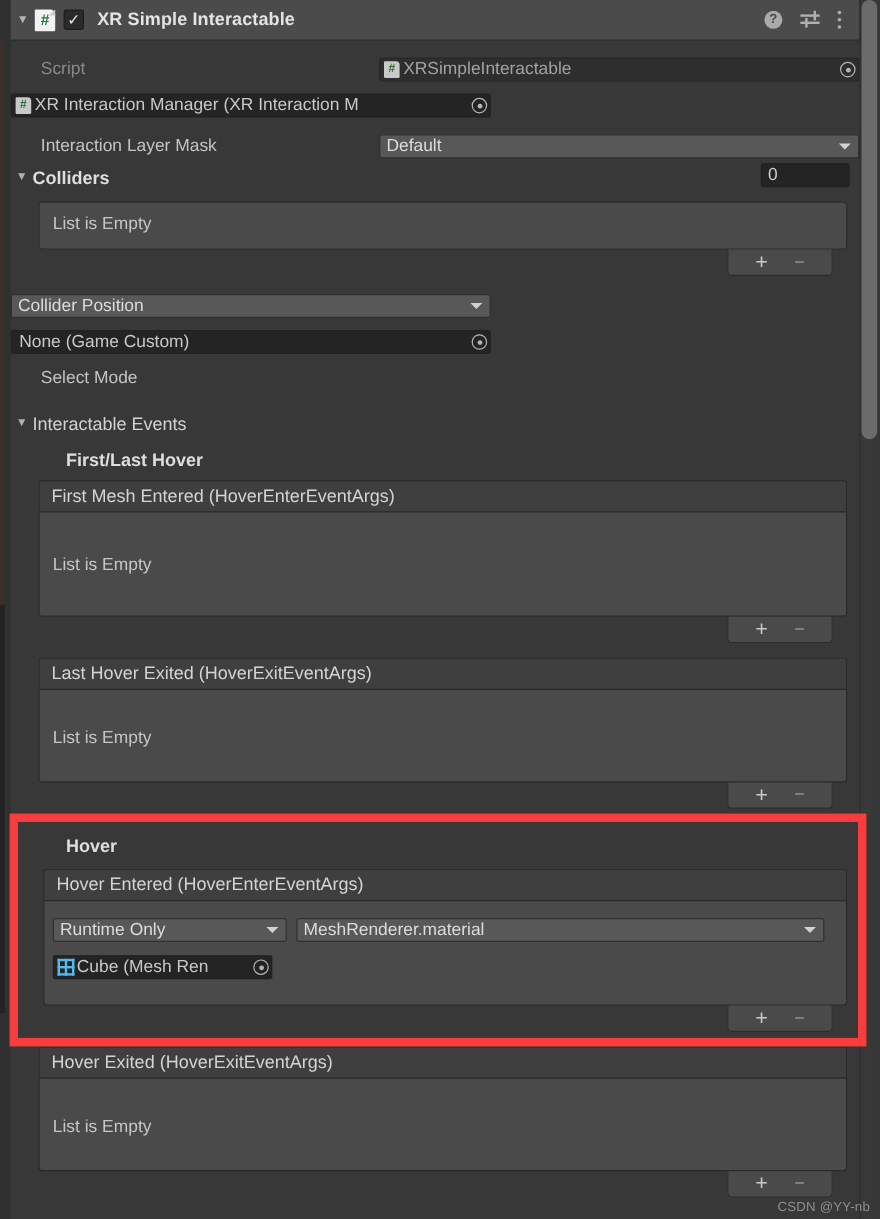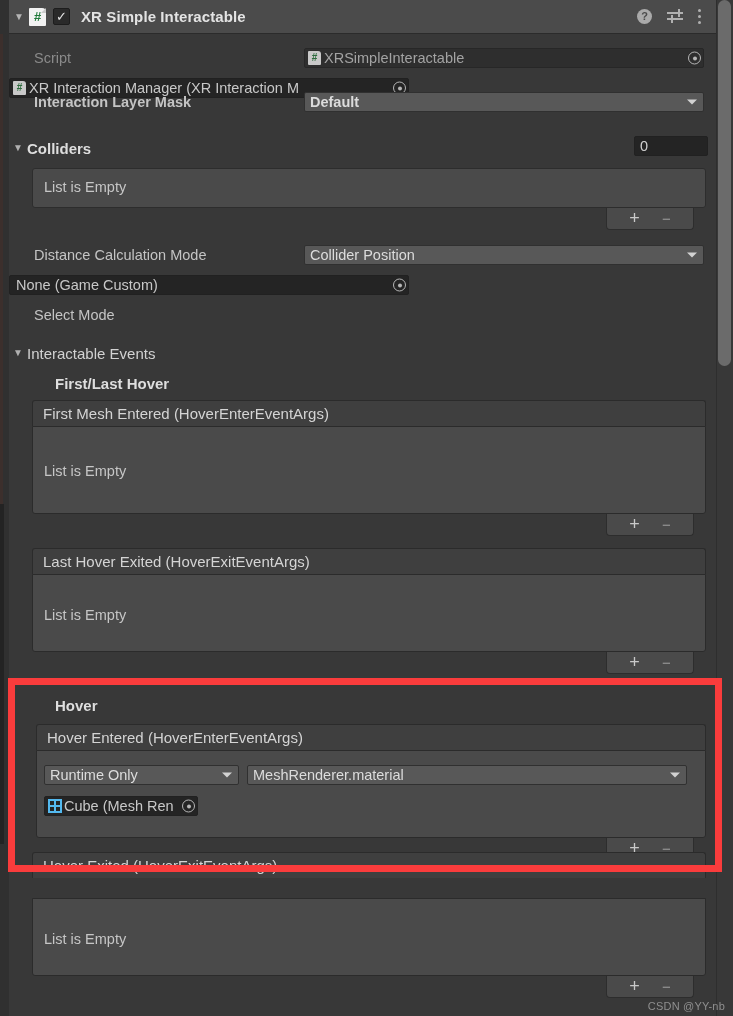--- a/index.html
+++ b/index.html
@@ -140,20 +140,21 @@
   .ico-kebab span { width: 3px; height: 3px; border-radius: 50%; background: #b0b0b0; display:block;}
 
   
   .row {
     position: absolute;
     left: 9px;
     width: 707px;
     height: 22px;
     display: flex;
     align-items: center;
+    justify-content: space-between;
   }
   .lbl {
     width: 295px;
     padding-left: 25px;
     box-sizing: border-box;
     font-size: 14.5px;
     color: #c4c4c4;
     white-space: nowrap;
     overflow: hidden;
   }
@@ -427,21 +428,21 @@
   </div>
 
   <div class="row" style="top:77px;">
     <div class="objfield" style="width:400px;">
       <span class="mini-script">#</span>
       <span class="obj-txt">XR Interaction Manager (XR Interaction M</span>
       <span class="objpick"></span>
     </div>
   </div>
 
-  <div class="row" style="top:91px;font-weight:bold;">
+  <div class="row" style="top:111px;">
     <div class="lbl">Interaction Layer Mask</div>
     <div class="dropdown" style="width:400px;">
       <span>Default</span>
       <span class="dd-arrow"></span>
     </div>
   </div>
 
   <div class="section" style="top:137px;">
     <span class="tri">▼</span>
     <span class="sec-label bold">Colliders</span>
@@ -452,21 +453,20 @@
 
   <div class="listbox" style="left:32px; top:168px; width:674px; height:40px;">
     <span class="empty" style="top:10px;">List is Empty</span>
   </div>
   <div class="pmbar" style="left:606px; top:208px; width:88px;">
     <span class="plus">+</span>
     <span class="minus">−</span>
   </div>
 
   <div class="row" style="top:244px;">
-    <div class="lbl">Distance Calculation Mode</div>
     <div class="dropdown" style="width:400px;">
       <span>Collider Position</span>
       <span class="dd-arrow"></span>
     </div>
   </div>
 
   <div class="row" style="top:274px;">
     <div class="objfield" style="width:400px; padding-left:6px;">
       <span class="obj-txt">None (Game Custom)</span>
       <span class="objpick"></span>
@@ -522,33 +522,33 @@
         <span>Runtime Only</span>
         <span class="dd-arrow"></span>
       </div>
       <div class="dropdown" style="width:440px;">
         <span>MeshRenderer.material</span>
         <span class="dd-arrow"></span>
       </div>
     </div>
 
     <div style="position:absolute; left:7px; top:45px; display:flex; gap:8px;">
-      <div class="objfield" style="width:154px;">
+      <div class="objfield" style="width:183px;">
         <span class="mini-mesh"></span>
         <span class="obj-txt">Cube (Mesh Ren</span>
         <span class="objpick"></span>
       </div>
     </div>
   </div>
   <div class="pmbar" style="left:606px; top:838px; width:88px;">
     <span class="plus">+</span>
     <span class="minus">−</span>
   </div>
 
-  <div class="evt-title" style="left:32px; top:852px; width:674px;text-align:center;">
+  <div class="evt-title" style="left:32px; top:872px; width:674px;text-align:center;">
     <span>Hover Exited (HoverExitEventArgs)</span>
   </div>
   <div class="evt-body" style="left:32px; top:898px; width:674px; height:78px;">
     <span class="empty" style="top:32px;">List is Empty</span>
   </div>
   <div class="pmbar" style="left:606px; top:976px; width:88px;">
     <span class="plus">+</span>
     <span class="minus">−</span>
   </div>
 

